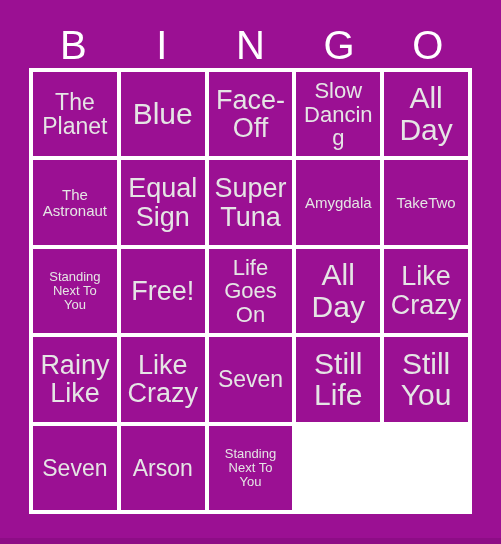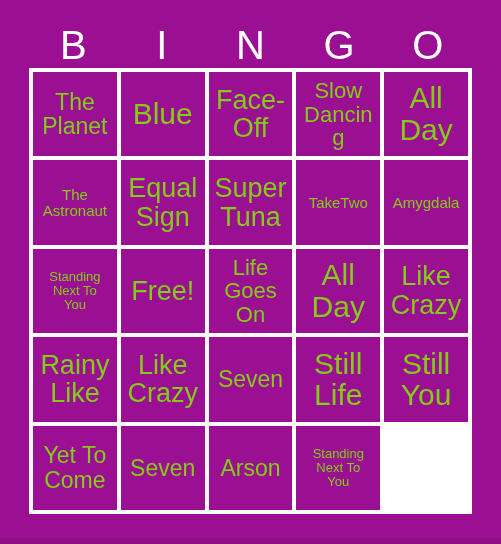--- a/index.html
+++ b/index.html
@@ -63,21 +63,21 @@
     padding: 4px;
     box-sizing: border-box;
   }
 
   .bingo-cell {
     background: #9b1093;
     display: flex;
     align-items: center;
     justify-content: center;
     text-align: center;
-    color: #84cc16;
+    color: #e5e5e5;
     overflow: hidden;
     box-sizing: border-box;
     padding: 2px 3px;
   }
 
   .cell-text {
     display: block;
     width: 100%;
     line-height: 1.06;
     word-wrap: break-word;
@@ -142,24 +142,24 @@
       </div>
       <div class="bingo-cell">
         <span class="cell-text sz-lg">Equal
 Sign</span>
       </div>
       <div class="bingo-cell">
         <span class="cell-text sz-lg">Super
 Tuna</span>
       </div>
       <div class="bingo-cell">
+        <span class="cell-text sz-xs">Amygdala</span>
+      </div>
+      <div class="bingo-cell">
         <span class="cell-text sz-xs">TakeTwo</span>
-      </div>
-      <div class="bingo-cell">
-        <span class="cell-text sz-xs">Amygdala</span>
       </div>
       <div class="bingo-cell">
         <span class="cell-text sz-xxs">Standing
 Next To
 You</span>
       </div>
       <div class="bingo-cell">
         <span class="cell-text sz-lg">Free!</span>
       </div>
       <div class="bingo-cell">
@@ -188,24 +188,20 @@
       </div>
       <div class="bingo-cell">
         <span class="cell-text sz-xl">Still
 Life</span>
       </div>
       <div class="bingo-cell">
         <span class="cell-text sz-xl">Still
 You</span>
       </div>
       <div class="bingo-cell">
-        <span class="cell-text sz-md">Yet To
-Come</span>
-      </div>
-      <div class="bingo-cell">
         <span class="cell-text sz-md">Seven</span>
       </div>
       <div class="bingo-cell">
         <span class="cell-text sz-md">Arson</span>
       </div>
       <div class="bingo-cell">
         <span class="cell-text sz-xxs">Standing
 Next To
 You</span>
       </div>

